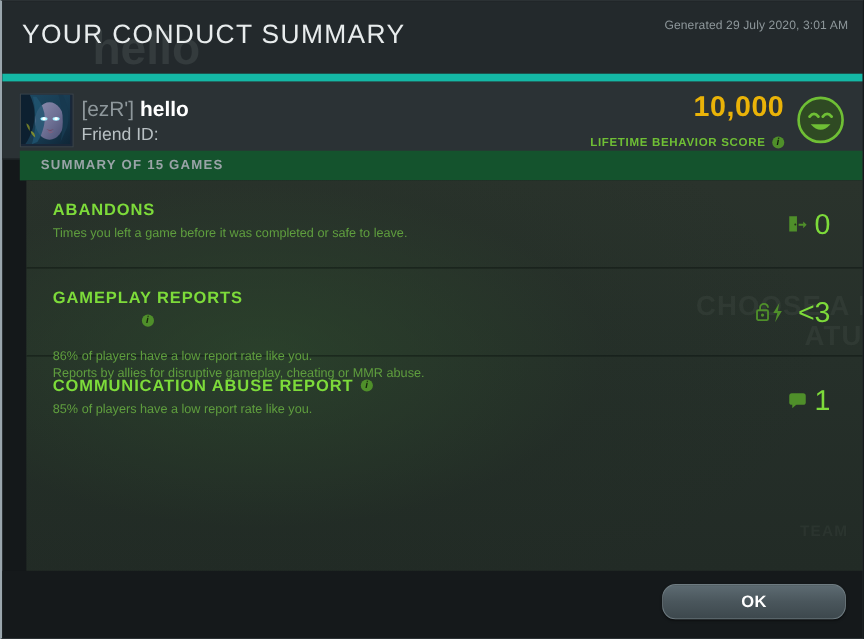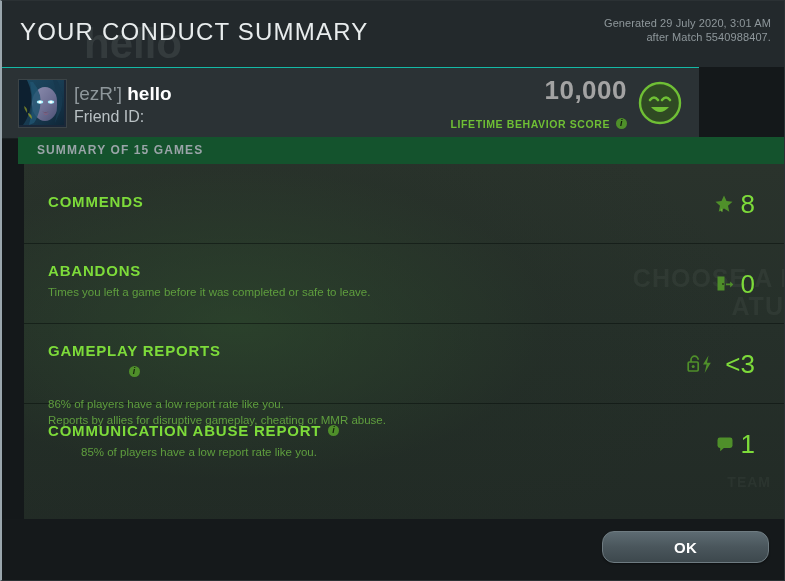--- a/index.html
+++ b/index.html
@@ -36,23 +36,23 @@
     font-size:24px;color:#e8eced;letter-spacing:1.2px;
     font-weight:300;
   }
   .gen-info{
     position:absolute;right:14px;top:15px;
     text-align:right;color:#8e979b;font-size:11px;line-height:14px;
     letter-spacing:.1px;
   }
   
   .player-strip{
-    position:absolute;left:0;top:66px;width:697px;height:70px;
+    position:absolute;left:0;top:66px;width:783px;height:70px;
     background:#2b3235;
-    border-top:1px solid #14b8a6;
+    border-top:7px solid #14b8a6;
     border-bottom:1px solid #1b2022;
   }
   .avatar{
     position:absolute;left:16px;top:11px;width:47px;height:47px;
     border:1px solid #3c4447;
     background:#1a2738;
     overflow:hidden;
   }
   .avatar svg{display:block;}
   .pname{
@@ -64,21 +64,21 @@
   .friendid{
     position:absolute;left:72px;top:40px;
     font-size:16px;color:#b9c1c4;
   }
   .score-wrap{
     position:absolute;right:16px;top:10px;
     height:50px;display:flex;align-items:center;gap:10px;
   }
   .score-text{text-align:right;}
   .score-num{
-    font-size:26px;font-weight:bold;color:#a3a3a3;line-height:26px;
+    font-size:26px;font-weight:bold;color:#eab308;line-height:26px;
     letter-spacing:.5px;
   }
   .score-label{
     font-size:10.5px;font-weight:bold;color:#6fbf35;letter-spacing:.6px;
     margin-top:15px;display:flex;align-items:center;justify-content:flex-end;gap:6px;
   }
   .info-dot{
     display:inline-block;width:11px;height:11px;border-radius:50%;
     background:#4f8f2a;color:#0f1a0a;font-size:9px;font-weight:bold;
     line-height:11px;text-align:center;font-style:italic;
@@ -124,21 +124,21 @@
   .r1 .row-title{top:29px;}
   .r2 .row-title{top:18px;}
   .r3 .row-title{top:18px;flex-direction:column;}
   .r4 .row-title{top:18px;}
   .row-sub{
     position:absolute;left:0;font-size:11.5px;color:#5f9e3e;line-height:16px;
     white-space:nowrap;
   }
   .r2 .row-sub{top:40px;}
   .r3 .row-sub{top:40px;margin-top:32px;}
-  .r4 .row-sub{top:40px;margin-left:33px;}
+  .r4 .row-sub{top:40px;}
   .info-dot-sm{
     display:inline-block;width:11px;height:11px;border-radius:50%;
     background:#4f8f2a;color:#16240d;font-size:9px;font-weight:bold;
     line-height:11px;text-align:center;font-style:italic;
   }
   .row-value{
     position:absolute;right:30px;top:0;height:100%;
     display:flex;align-items:center;justify-content:flex-end;gap:7px;
   }
   .r1 .row-value,.r2 .row-value{align-items:center;}
@@ -165,21 +165,20 @@
 </head>
 <body>
 
 <div class="window">
 
   <div class="header">
     <div class="ghost-hello">hello</div>
     <div class="title">YOUR CONDUCT SUMMARY</div>
     <div class="gen-info">
       <div>Generated 29 July 2020, 3:01 AM</div>
-      <div>after Match 5540988407.</div>
     </div>
   </div>
 
   <div class="player-strip">
     <div class="avatar">
       <svg width="45" height="45" viewBox="0 0 45 45">
         <defs>
           <linearGradient id="skin" x1="0" y1="0" x2="1" y2="1">
             <stop offset="0%" stop-color="#8e8fb0"></stop>
             <stop offset="55%" stop-color="#6d6f93"></stop>
@@ -233,34 +232,20 @@
 
   <div class="summary-band">
     <div class="lbl">SUMMARY OF 15 GAMES</div>
   </div>
 
   <div class="panel">
     <div class="panel-ghost pg1">CHOOSE A HE</div>
     <div class="panel-ghost pg2">ATUR</div>
     <div class="panel-ghost pg3">TEAM</div>
 
-    <div class="row r1">
-      <div class="row-body">
-        <div class="row-title">
-          <span>COMMENDS</span>
-        </div>
-      </div>
-      <div class="row-value">
-        <svg class="vicon" width="20" height="20" viewBox="0 0 20 20">
-          <path d="M10 1.5 l2.5 5.6 6 .6 -4.5 4.1 1.3 6 -5.3-3.2 -5.3 3.2 1.3-6 -4.5-4.1 6-.6z" fill="#4f8f2a"></path>
-          <path d="M7.2 14.4 l1.6 1.1 -.4 2.4 -2.1-1.2z" fill="#69ad38"></path>
-        </svg>
-        <span class="val-num">8</span>
-      </div>
-    </div>
 
     <div class="row r2">
       <div class="row-body">
         <div class="row-title">
           <span>ABANDONS</span>
         </div>
         <div class="row-sub">Times you left a game before it was completed or safe to leave.</div>
       </div>
       <div class="row-value">
         <svg class="vicon" width="19" height="19" viewBox="0 0 19 19">

